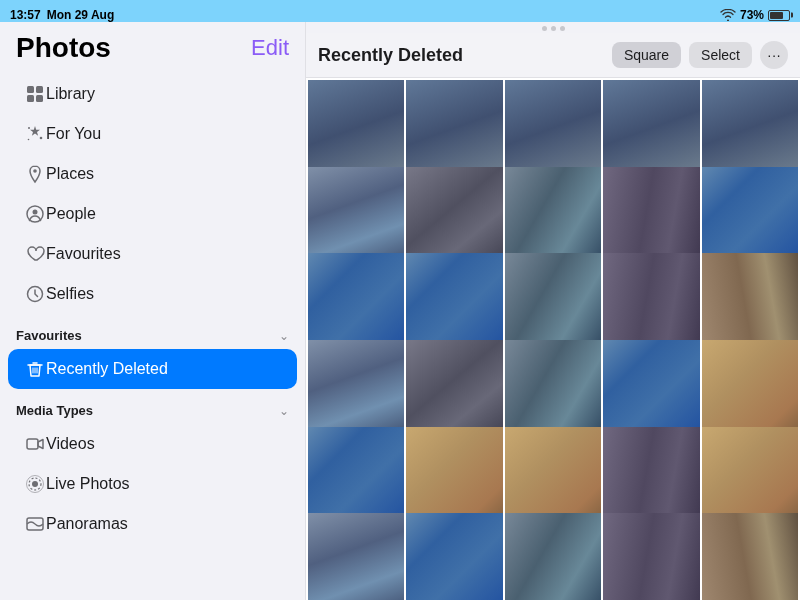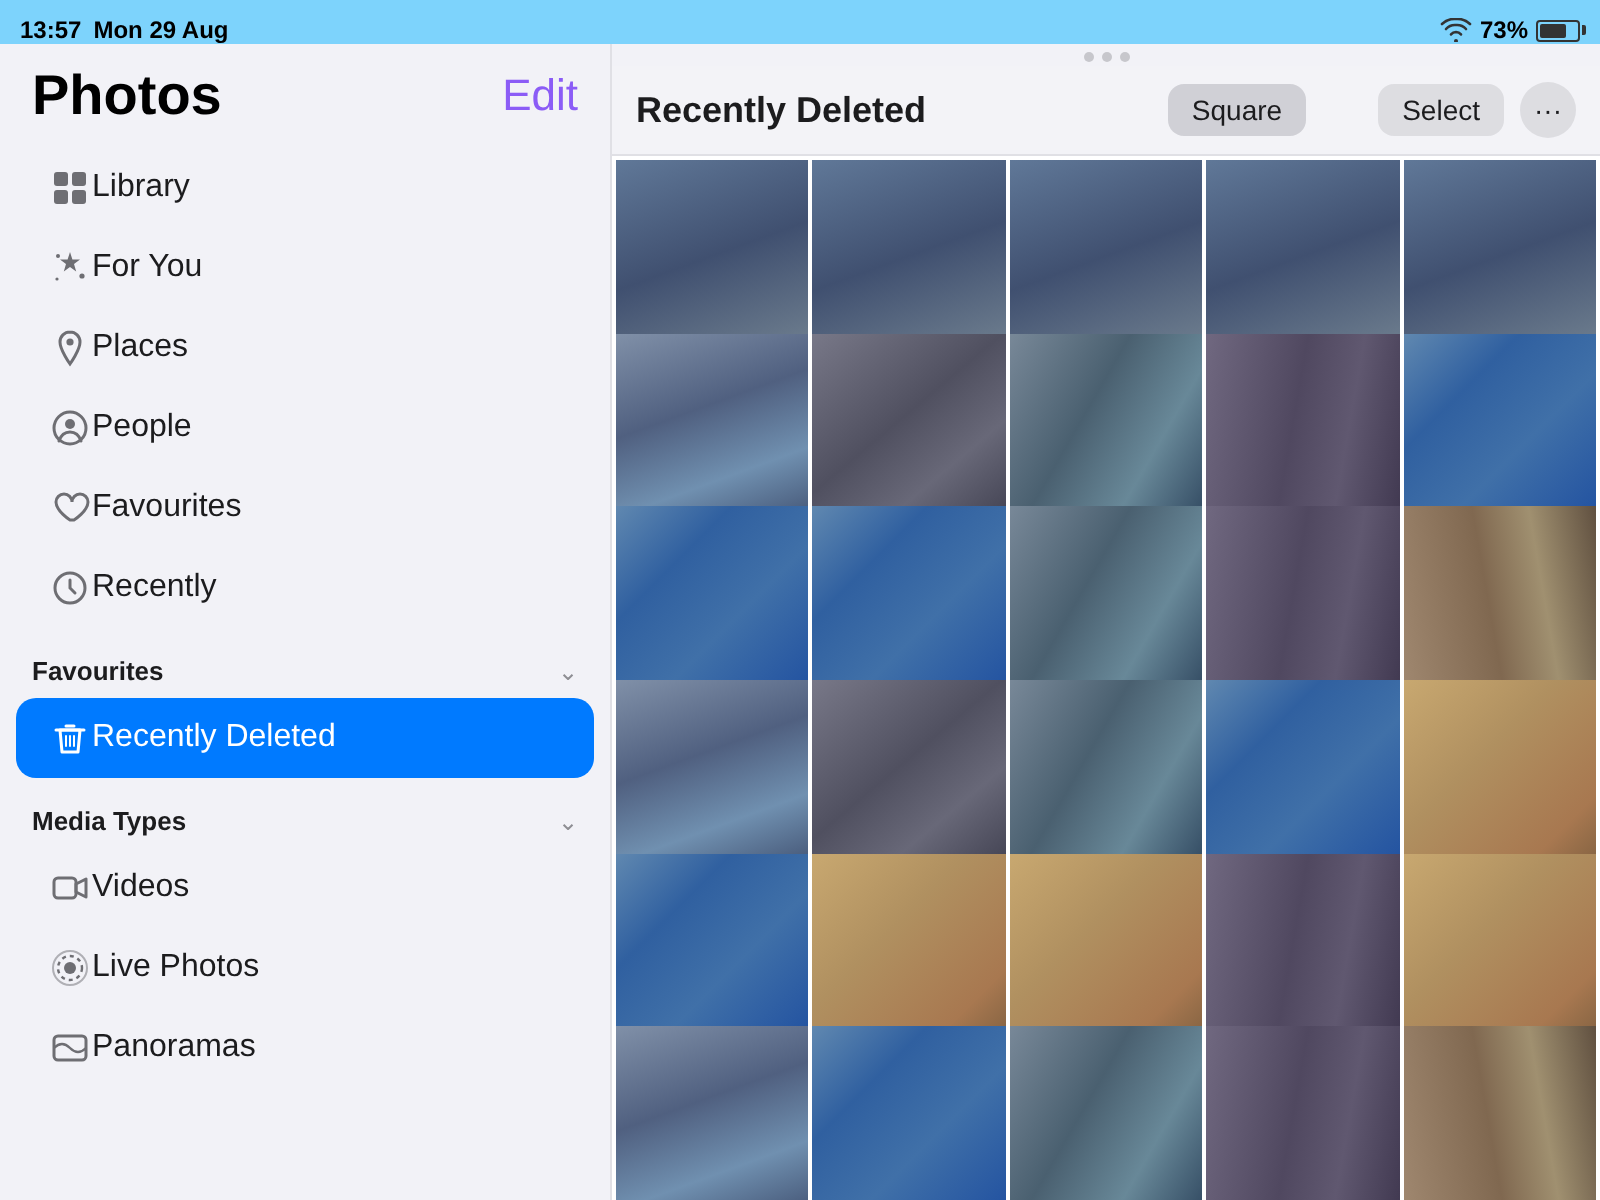--- a/index.html
+++ b/index.html
@@ -165,21 +165,20 @@
     }
     .header-btn {
       background: rgba(120,120,128,0.18);
       border: none;
       border-radius: 8px;
       padding: 5px 12px;
       font-size: 14px;
       color: #1c1c1e;
       cursor: pointer;
       font-weight: 500;
-      margin-left: 28px;
     }
     .header-btn.active {
       background: rgba(120,120,128,0.28);
     }
     .more-btn {
       background: rgba(120,120,128,0.18);
       border: none;
       border-radius: 50%;
       width: 28px;
       height: 28px;
@@ -341,21 +340,21 @@
         </span>
         <span>Favourites</span>
       </div>
       <div class="sidebar-item">
         <span class="icon">
           <svg width="20" height="20" viewBox="0 0 20 20">
             <circle cx="10" cy="10" r="7.5" stroke="#6e6e73" stroke-width="1.5" fill="none"></circle>
             <path d="M10 6v4l2.5 2.5" stroke="#6e6e73" stroke-width="1.5" stroke-linecap="round" fill="none"></path>
           </svg>
         </span>
-        <span>Recently</span>
+        <span>Selfies</span>
       </div>
     </div>
 
     <div class="section-header">
       <span class="section-label">Favourites</span>
       <span class="chevron-icon">⌄</span>
     </div>
     <div class="sidebar-section">
       <div class="sidebar-item active">
         <span class="icon">

